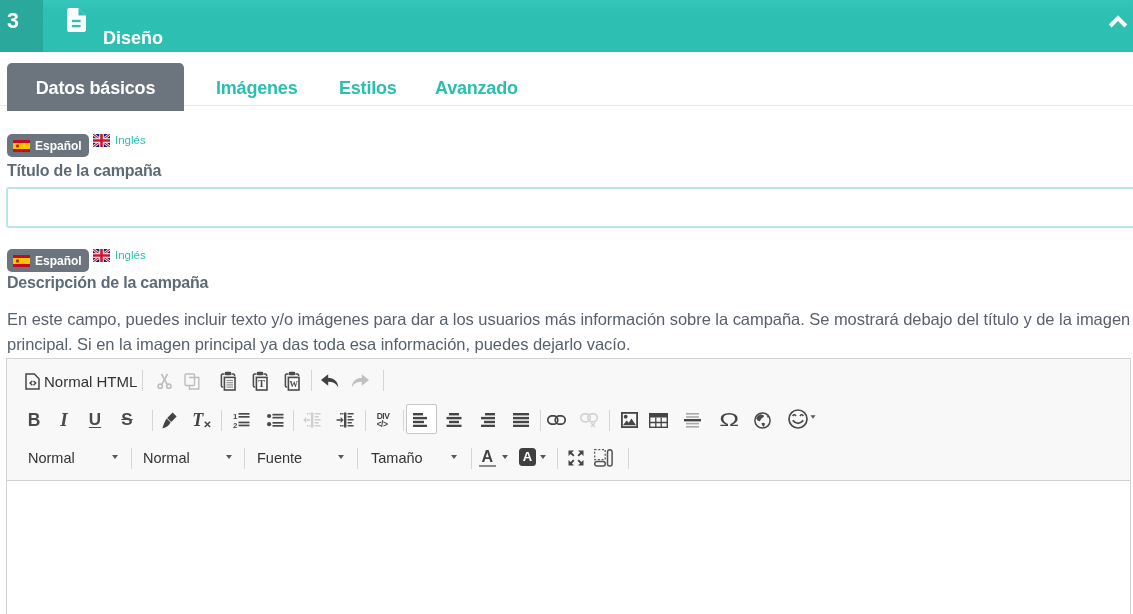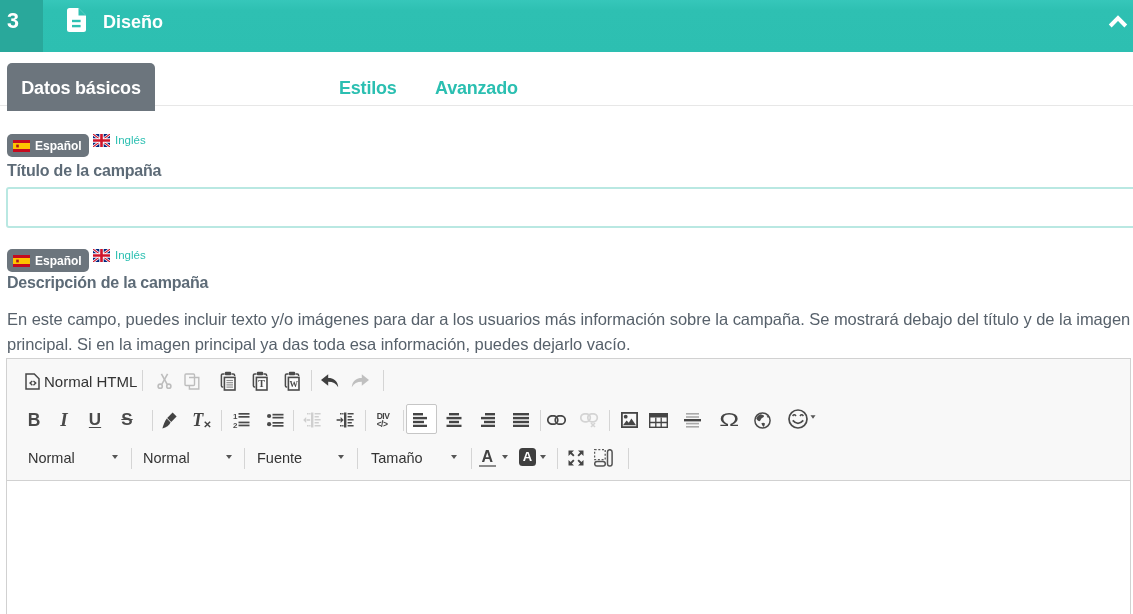--- a/index.html
+++ b/index.html
@@ -4,27 +4,27 @@
 <style>
 * { margin:0; padding:0; box-sizing:border-box; }
 html,body { width:1133px; height:614px; overflow:hidden; background:#fff; }
 body { font-family:"Liberation Sans", sans-serif; }
 .page { position:absolute; top:0; left:0; width:1133px; height:614px; overflow:hidden; }
 .abs { position:absolute; }
 
 
 .hdr { position:absolute; top:0; left:0; width:1133px; height:52px; background:linear-gradient(180deg,#36c7ba 0%,#2ec0b2 20%,#2dbfb1 100%); }
 .num { position:absolute; top:0; left:0; width:43px; height:52px; background:#29a89b; color:#fff; font-size:21.5px; font-weight:bold; text-align:left; padding-left:7px; line-height:42px; }
-.hdrtitle { position:absolute; left:103px; top:0; line-height:45px; color:#fff; font-size:18px; font-weight:bold; }
+.hdrtitle { position:absolute; left:103px; top:16px; line-height:45px; color:#fff; font-size:18px; font-weight:bold; }
 .docicon { position:absolute; left:67px; top:8px; }
 .chev { position:absolute; left:1108px; top:14px; }
 
 
 .tabline { position:absolute; top:105px; left:0; width:1133px; height:1px; background:#e7e7e7; }
-.tabact { position:absolute; top:63px; left:7px; width:148px; height:48px; background:#6c757d; border-radius:5px 5px 0 0; color:#fff; font-size:18px; font-weight:bold; text-align:center; line-height:50px; letter-spacing:-0.2px; }
+.tabact { position:absolute; top:63px; left:7px; width:177px; height:48px; background:#6c757d; border-radius:5px 5px 0 0; color:#fff; font-size:18px; font-weight:bold; text-align:center; line-height:50px; letter-spacing:-0.2px; }
 .tab { position:absolute; top:63px; height:43px; color:#2bbfb1; font-size:18px; font-weight:bold; line-height:50px; letter-spacing:-0.2px; }
 
 
 .lang { position:absolute; left:7px; height:23px; }
 .badge { position:absolute; left:0; top:0; height:23px; background:#6c757d; border-radius:4px; color:#fff; font-size:12px; font-weight:bold; display:flex; align-items:center; padding:0 7px 0 6px; border-radius:5px; }
 .badge svg { margin-right:5px; }
 .en { position:absolute; left:86px; top:0; height:23px; display:flex; align-items:flex-start; color:#2bbfb1; font-size:11.5px; font-weight:normal; }
 .en svg { margin-right:5px; }
 
 .label { position:absolute; left:7px; color:#5d6b77; font-size:16px; font-weight:bold; letter-spacing:-0.2px; }
@@ -57,20 +57,21 @@
       <rect x="5" y="16.9" width="8.6" height="2.4" fill="#2ec0b2"></rect>
     </svg>
     <span class="hdrtitle">Diseño</span>
     <svg class="chev" width="20" height="16" viewBox="0 0 20 16">
       <polyline points="2.2,12 10,4.2 17.8,12" fill="none" stroke="#ffffff" stroke-width="4"></polyline>
     </svg>
   </div>
 
   <div class="tabline"></div>
   <div class="tabact">Datos básicos</div>
+  <span class="tab" style="left:216px;">Imágenes</span>
   <span class="tab" style="left:339px;">Estilos</span>
   <span class="tab" style="left:435px;">Avanzado</span>
 
   <div class="lang" style="top:134px;">
     <span class="badge"><svg width="17" height="12" viewBox="0 0 17 12">
           <rect width="17" height="12" fill="#c60b1e"></rect>
           <rect y="3" width="17" height="6" fill="#ffc400"></rect>
           <rect x="3.2" y="4.6" width="2.6" height="2.8" fill="#ad1519"></rect>
         </svg>Español</span>
     <span class="en"><svg width="17" height="13" viewBox="0 0 17 13">

